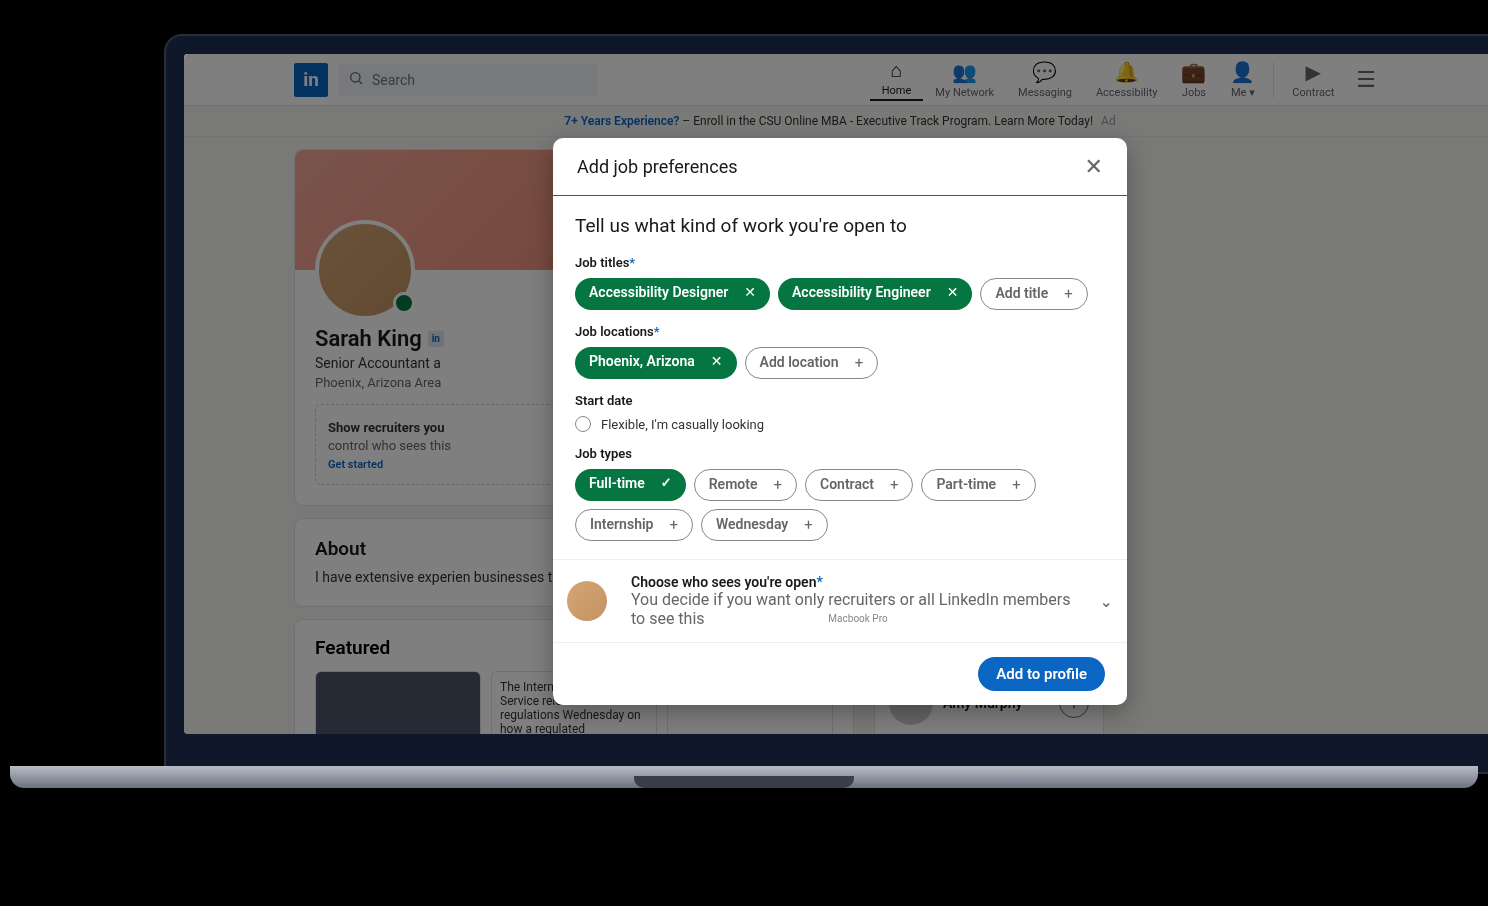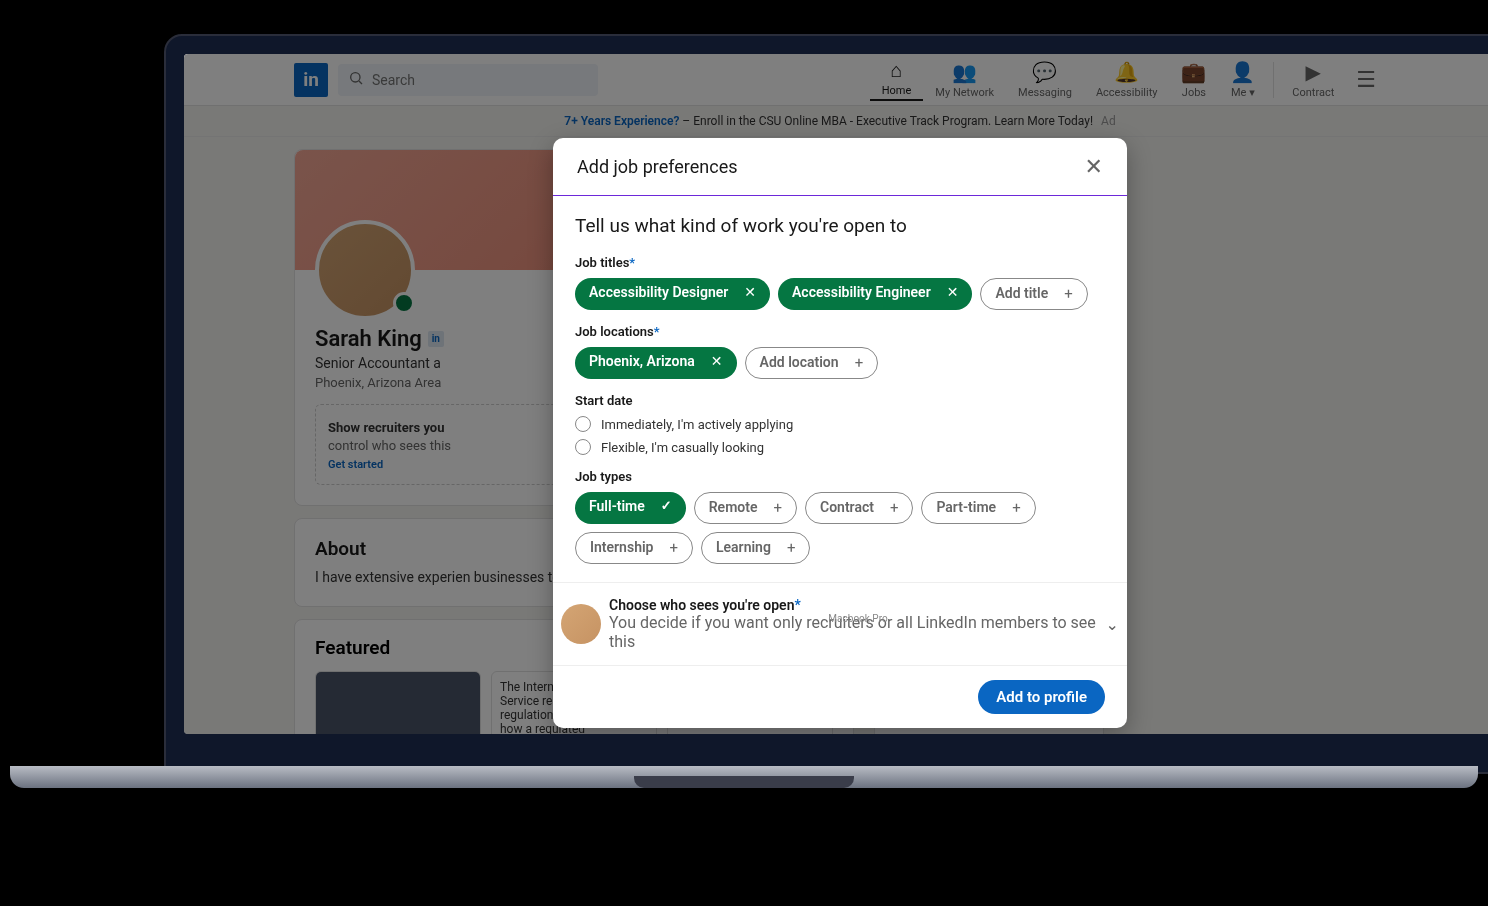--- a/index.html
+++ b/index.html
@@ -79,21 +79,21 @@
 .chips{display:flex;flex-wrap:wrap;gap:8px}
 .chip{display:inline-flex;align-items:flex-start;gap:16px;padding:6px 14px;border-radius:18px;font-size:14px;font-weight:600;cursor:pointer}
 .chip.filled{background:#057642;color:#fff}
 .chip.outline{background:#fff;border:1px solid #888;color:#666}
 .chip .x{font-size:14px;font-weight:400}
 .chip .plus{font-size:15px;font-weight:400}
 .chip .check{font-size:13px}
 .radio-row{display:flex;align-items:center;gap:10px;margin:7px 0}
 .radio{width:16px;height:16px;border:1.5px solid #888;border-radius:50%}
 .radio-label{font-size:13px;color:#333}
-.choose-row{padding:14px 8px;border-top:1px solid #eee;display:flex;align-items:center;gap:8px}
+.choose-row{padding:14px 14px;border-top:1px solid #eee;display:flex;align-items:center;gap:24px}
 .choose-avatar{width:40px;height:40px;border-radius:50%;background:linear-gradient(135deg,#d4a574,#c69363)}
 .choose-text{flex:1}
 .choose-title{font-size:14px;font-weight:600;color:#191919}
 .choose-sub{font-size:16px;color:#666}
 .chev{color:#666;font-size:16px}
 .modal-foot{padding:14px 22px;border-top:1px solid #eee;display:flex;justify-content:flex-end}
 .add-btn{background:#0a66c2;color:#fff;border:none;padding:8px 18px;border-radius:18px;font-size:15px;font-weight:600;cursor:pointer}
 </style>
 </head>
 <body>
@@ -290,24 +290,20 @@
               </div>
       <div class="chip outline">
                 <span>Add location</span>
                 <span class="plus">+</span>
               </div>
      </div>
 
      <div class="field-label">Start date</div>
      <div class="radio-row">
               <div class="radio"></div>
-              <div class="radio-label">Immediately, I'm actively applying</div>
-            </div>
-     <div class="radio-row">
-              <div class="radio"></div>
               <div class="radio-label">Flexible, I'm casually looking</div>
             </div>
 
      <div class="field-label">Job types</div>
      <div class="chips">
       <div class="chip filled">
                 <span>Full-time</span>
                 <span class="check">✓</span>
               </div>
       <div class="chip outline">
@@ -320,21 +316,21 @@
               </div>
       <div class="chip outline">
                 <span>Part-time</span>
                 <span class="plus">+</span>
               </div>
       <div class="chip outline">
                 <span>Internship</span>
                 <span class="plus">+</span>
               </div>
       <div class="chip outline">
-                <span>Learning</span>
+                <span>Wednesday</span>
                 <span class="plus">+</span>
               </div>
      </div>
     </div>
 
     <div class="choose-row">
      <div class="choose-avatar"></div>
      <div class="choose-text">
       <div class="choose-title"><span>Choose who sees you're open</span><span class="req">*</span></div>
       <div class="choose-sub">You decide if you want only recruiters or all LinkedIn members to see this</div>

